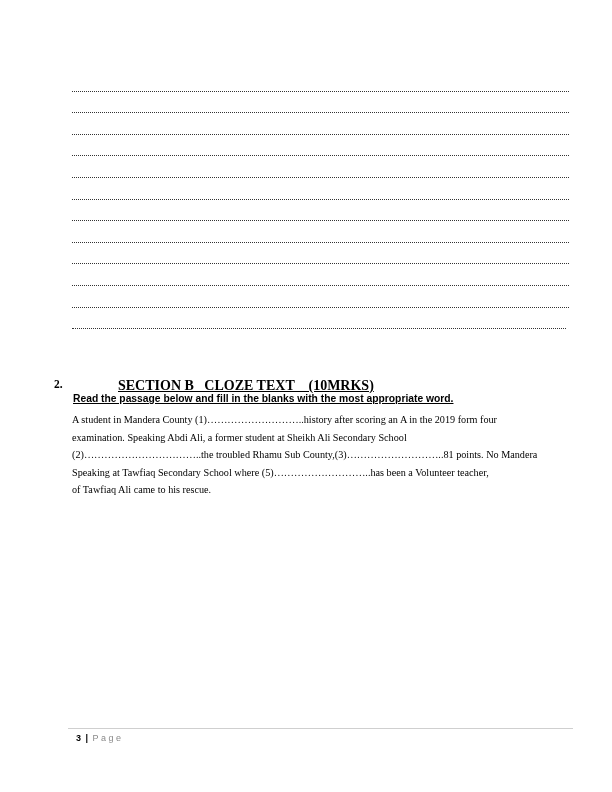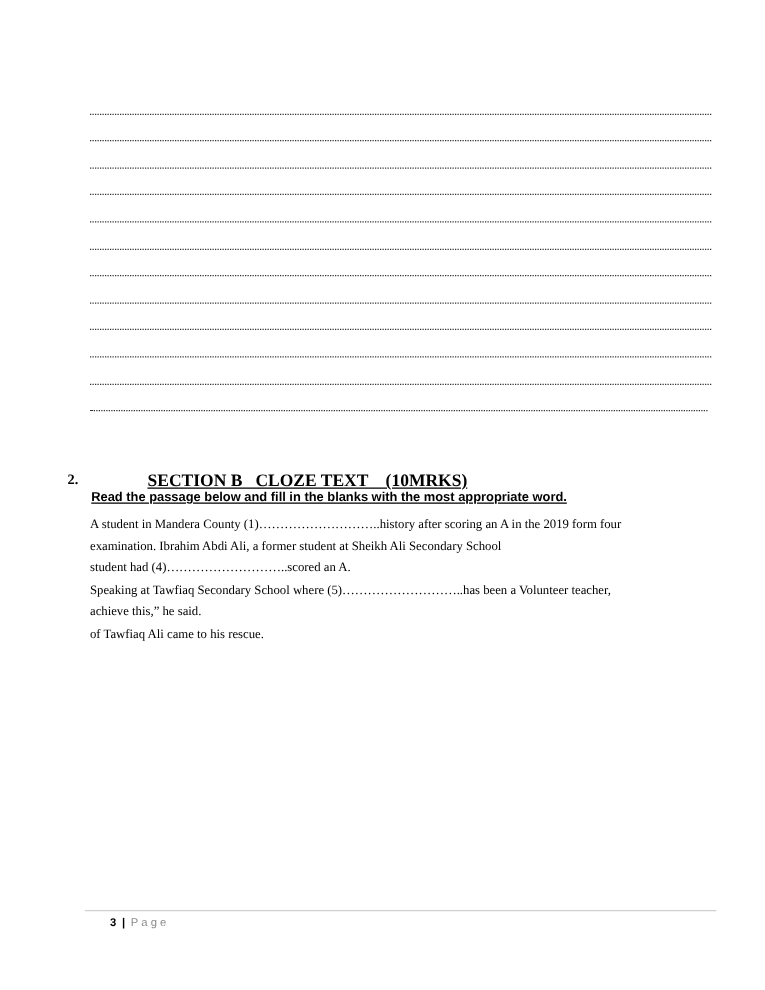--- a/index.html
+++ b/index.html
@@ -86,21 +86,21 @@
     }
     .footer-rule {
       position: absolute;
       left: 68px;
       top: 728px;
       width: 505px;
       border-top: 1px solid #cfcfcf;
     }
     .footer {
       position: absolute;
-      left: 88px;
+      left: 76px;
       top: 733px;
       font-family: "Liberation Sans", sans-serif;
       font-size: 9px;
     }
     .page-number {
       font-weight: bold;
       color: #000;
     }
     .page-sep {
       font-weight: bold;
@@ -131,24 +131,23 @@
 </div>
 
 <div class="section">
   <span class="section-number">2.</span>
   <span class="section-heading">SECTION B   CLOZE TEXT    (10MRKS)</span>
   <span class="section-instruction">Read the passage below and fill in the blanks with the most appropriate word.</span>
 </div>
 
 <div class="passage">
   <div class="passage-line">A student in Mandera County (1)………………………..history after scoring an A in the 2019 form four</div>
-  <div class="passage-line">examination. Ibrahim Abdi Ali, a former student at Sheikh Ali Secondary School</div>
-  <div class="passage-line">student had (4)………………………..scored an A.</div>
+  <div class="passage-line">examination. Speaking Abdi Ali, a former student at Sheikh Ali Secondary School</div>
+  <div class="passage-line">(2)……………………………..the troubled Rhamu Sub County,(3)………………………..81 points. No Mandera</div>
   <div class="passage-line">Speaking at Tawfiaq Secondary School where (5)………………………..has been a Volunteer teacher,</div>
-  <div class="passage-line">achieve this,” he said.</div>
   <div class="passage-line">of Tawfiaq Ali came to his rescue.</div>
 </div>
 
 <div class="footer-rule"></div>
 <div class="footer">
   <span class="page-number">3</span>
   <span class="page-sep">|</span>
   <span class="page-label">Page</span>
 </div>
 

